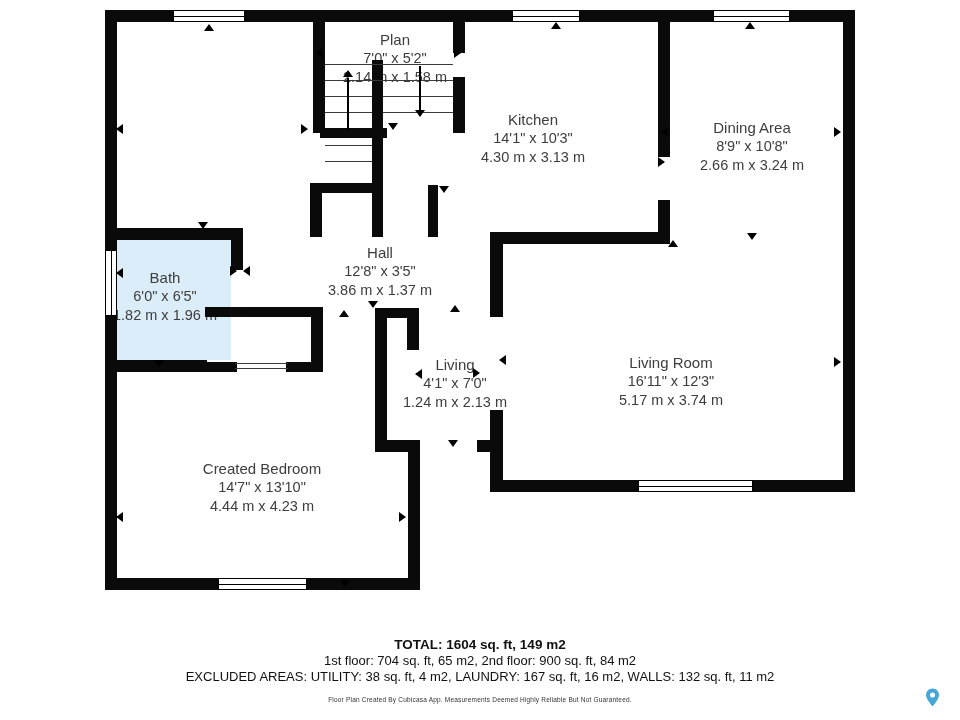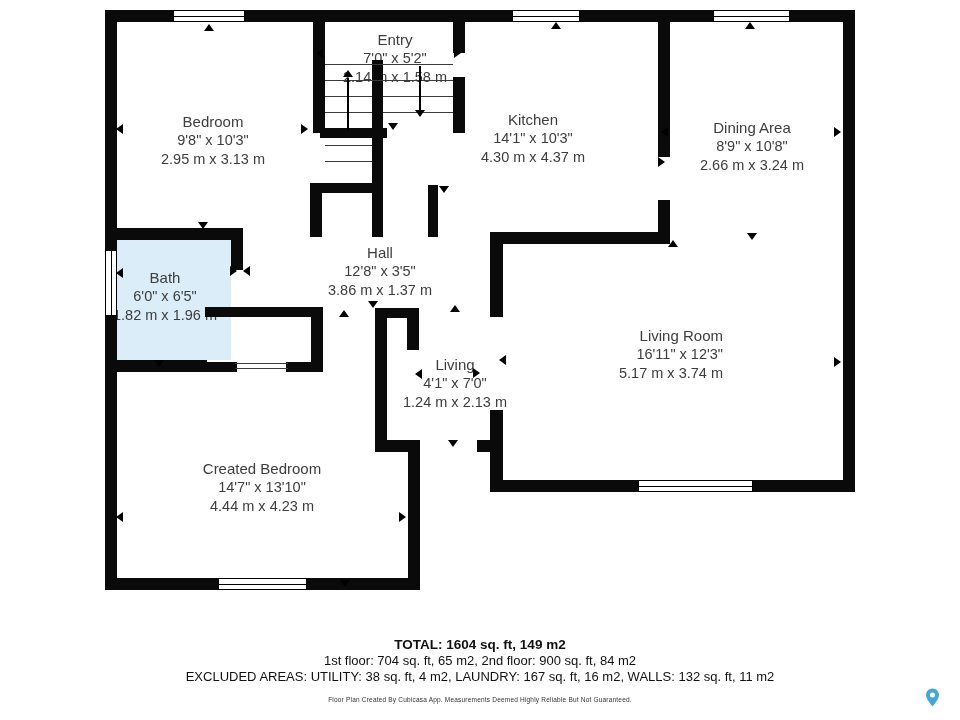--- a/index.html
+++ b/index.html
@@ -122,33 +122,28 @@
       <div class="tri tri-l" style="left: 415px; top: 369px;"></div>
       <div class="tri tri-r" style="left: 473px; top: 368px;"></div>
       <div class="tri tri-l" style="left: 499px; top: 355px;"></div>
       <div class="tri tri-l" style="left: 116px; top: 512px;"></div>
       <div class="tri tri-r" style="left: 399px; top: 512px;"></div>
       <div class="tri tri-d" style="left: 340px; top: 580px;"></div>
       <div class="tri tri-d" style="left: 448px; top: 440px;"></div>
       <div class="tri tri-u" style="left: 343px; top: 70px;"></div>
       <div class="tri tri-d" style="left: 415px; top: 110px;"></div>
       <div class="room-label" style="left: 395px; top: 30px;">
-        <div class="rname">Entry</div>
+        <div class="rname">Plan</div>
         <div class="rdim">7'0" x 5'2"</div>
         <div class="rdim">2.14 m x 1.58 m</div>
-      </div>
-      <div class="room-label" style="left: 213px; top: 112px;">
-        <div class="rname">Bedroom</div>
-        <div class="rdim">9'8" x 10'3"</div>
-        <div class="rdim">2.95 m x 3.13 m</div>
       </div>
       <div class="room-label" style="left: 533px; top: 110px;">
         <div class="rname">Kitchen</div>
         <div class="rdim">14'1" x 10'3"</div>
-        <div class="rdim">4.30 m x 4.37 m</div>
+        <div class="rdim">4.30 m x 3.13 m</div>
       </div>
       <div class="room-label" style="left: 752px; top: 118px;">
         <div class="rname">Dining Area</div>
         <div class="rdim">8'9" x 10'8"</div>
         <div class="rdim">2.66 m x 3.24 m</div>
       </div>
       <div class="room-label" style="left: 380px; top: 243px;">
         <div class="rname">Hall</div>
         <div class="rdim">12'8" x 3'5"</div>
         <div class="rdim">3.86 m x 1.37 m</div>
@@ -156,21 +151,21 @@
       <div class="room-label" style="left: 165px; top: 268px;">
         <div class="rname">Bath</div>
         <div class="rdim">6'0" x 6'5"</div>
         <div class="rdim">1.82 m x 1.96 m</div>
       </div>
       <div class="room-label" style="left: 455px; top: 355px;">
         <div class="rname">Living</div>
         <div class="rdim">4'1" x 7'0"</div>
         <div class="rdim">1.24 m x 2.13 m</div>
       </div>
-      <div class="room-label" style="left: 671px; top: 326px; text-align: right;">
+      <div class="room-label" style="left: 671px; top: 353px;">
         <div class="rname">Living Room</div>
         <div class="rdim">16'11" x 12'3"</div>
         <div class="rdim">5.17 m x 3.74 m</div>
       </div>
       <div class="room-label" style="left: 262px; top: 459px;">
         <div class="rname">Created Bedroom</div>
         <div class="rdim">14'7" x 13'10"</div>
         <div class="rdim">4.44 m x 4.23 m</div>
       </div>
     </div>

